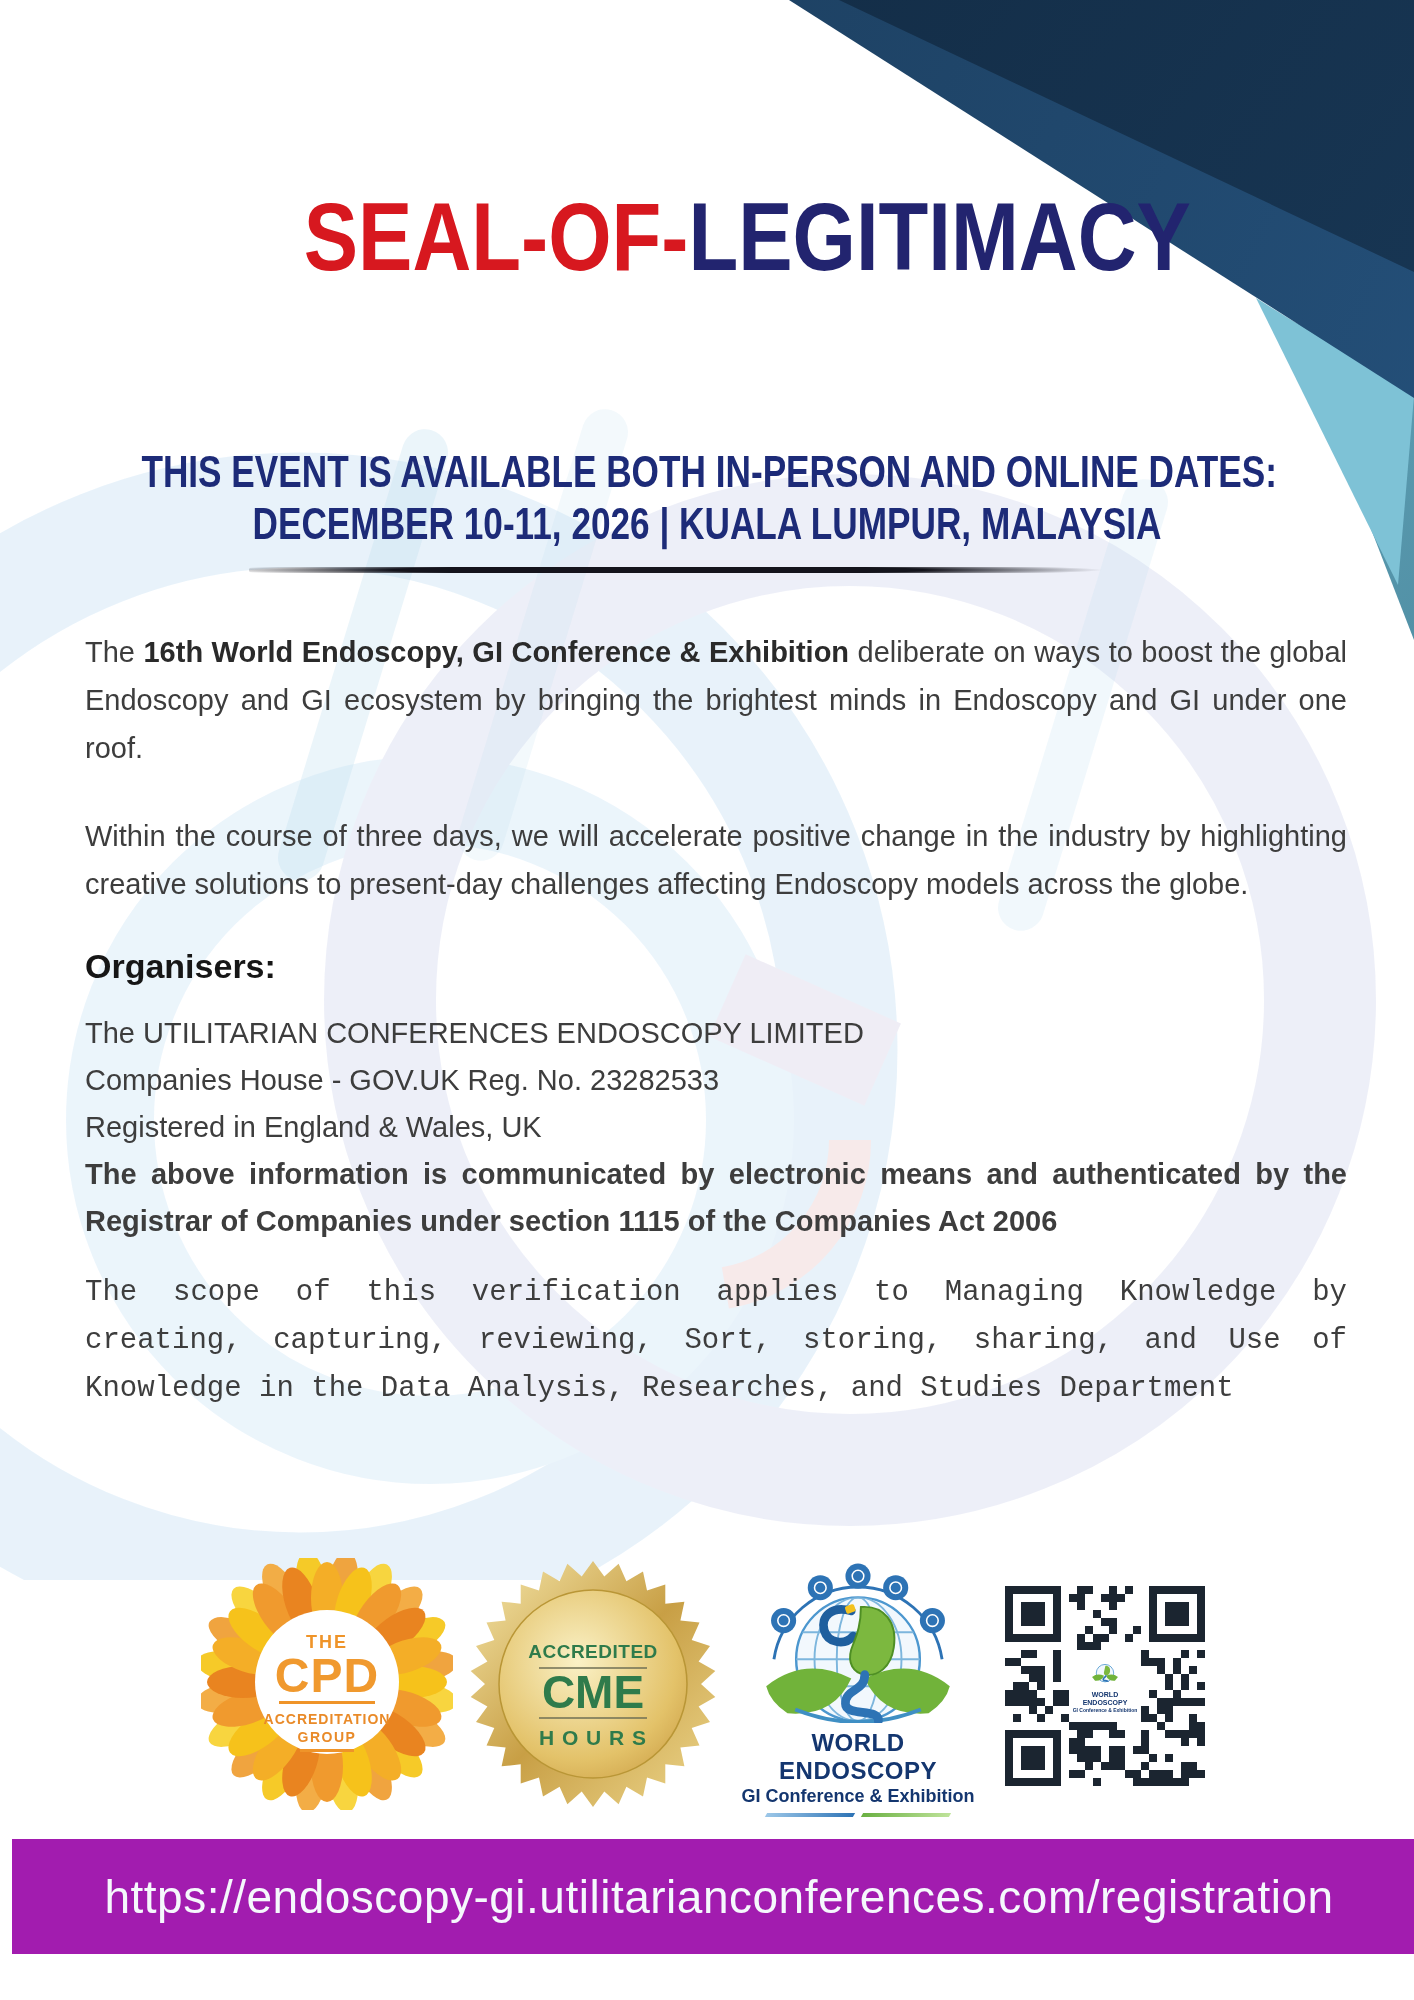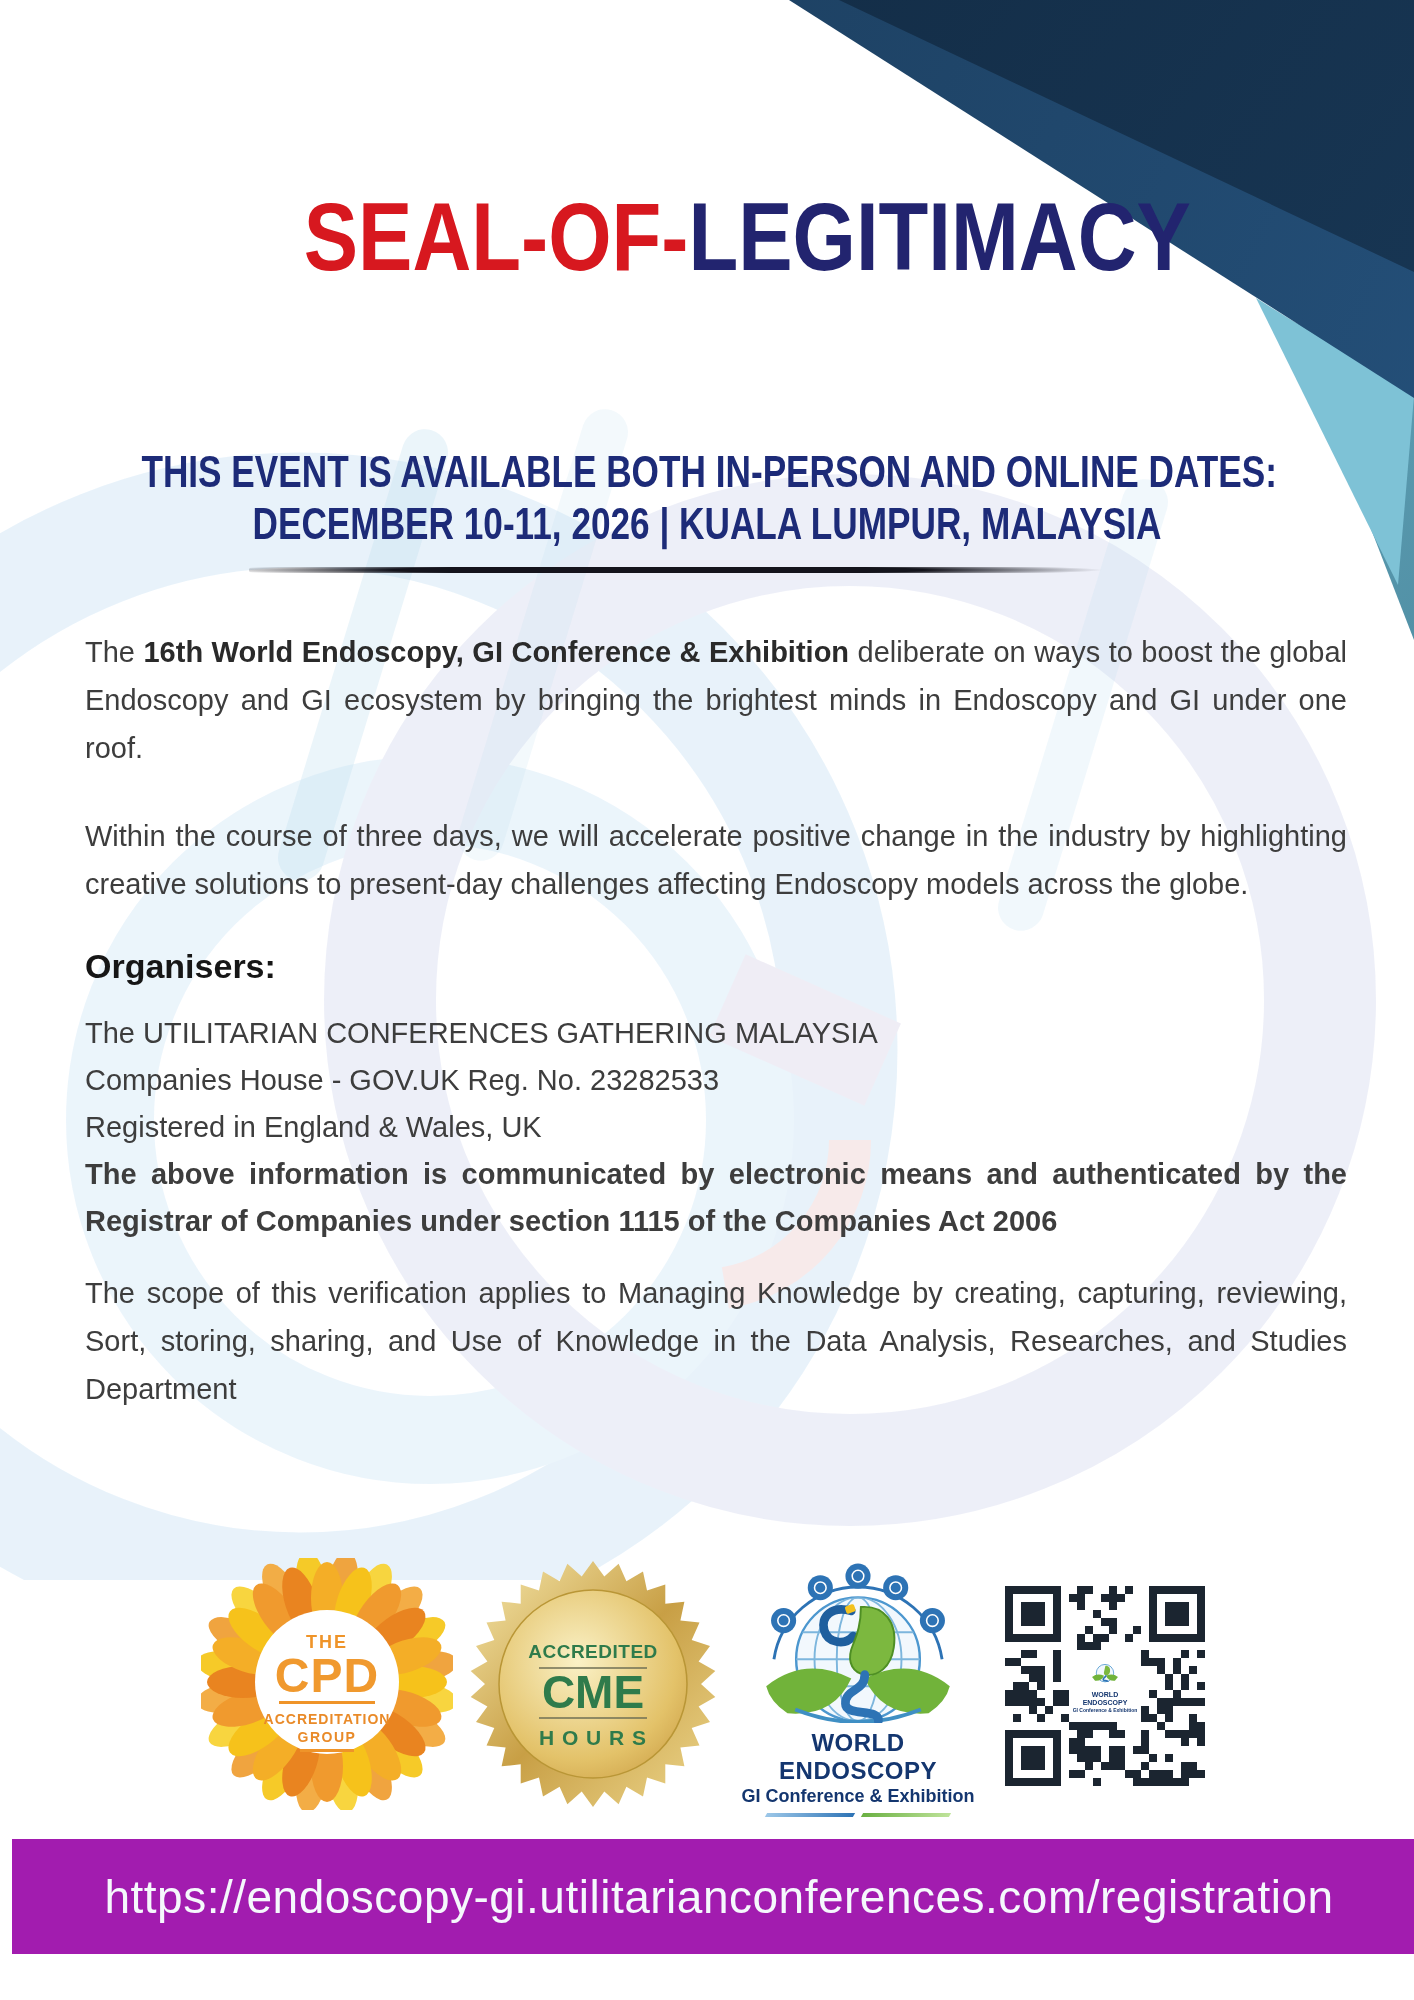--- a/index.html
+++ b/index.html
@@ -29,21 +29,21 @@
          background:radial-gradient(ellipse 50% 110% at 46% 50%,#14141c 60%,rgba(20,20,28,0) 100%);
          border-radius:3px;}
   #content{position:absolute;top:628px;left:85px;width:1262px;z-index:3;color:#3d3d3d;
          font-size:29px;line-height:48px;}
   #content p{margin:0;text-align:justify;}
   #content .gap1{margin-top:40px;}
   h2.sec{margin:0;font-size:34px;line-height:44px;color:#161616;font-weight:700;}
   .sec-org{margin-top:36px !important;}
   .org-lines{margin-top:22px;line-height:47px;}
   .sec-ver{margin-top:34px !important;}
-  .scope{margin-top:24px !important;}
+  .scope{margin-top:24px !important;font-family:Liberation Mono, monospace;}
   b{color:#2a2a2a;}
   
   #badges{position:absolute;top:1550px;left:0;width:100%;height:272px;display:flex;
           align-items:center;justify-content:center;gap:14px;z-index:3;}
   .badge{position:relative;}
   .we-card{width:250px;background:#fff;text-align:center;padding:2px 0 6px;}
   .we-t1{font-size:24px;font-weight:800;color:#14366f;letter-spacing:.5px;margin-top:2px;}
   .we-t2{font-size:18px;font-weight:700;color:#14366f;margin-top:1px;}
   .we-bar{display:flex;justify-content:center;gap:8px;margin-top:6px;}
   .we-bar i{display:block;height:4px;width:88px;transform:skewX(-30deg);}
@@ -98,21 +98,21 @@
     <div>DECEMBER 10-11, 2026 | KUALA LUMPUR, MALAYSIA</div>
   </div>
   <div id="subline"></div>
 
   <div id="content">
     <p><span>The </span><b>16th World Endoscopy, GI Conference &amp; Exhibition</b><span> deliberate on ways to boost the global Endoscopy and GI ecosystem by bringing the brightest minds in Endoscopy and GI under one roof.</span></p>
     <p class="gap1">Within the course of three days, we will accelerate positive change in the industry by highlighting creative solutions to present-day challenges affecting Endoscopy models across the globe.</p>
 
     <h2 class="sec sec-org">Organisers:</h2>
     <div class="org-lines">
-      <div>The UTILITARIAN CONFERENCES GATHERING MALAYSIA</div>
+      <div>The UTILITARIAN CONFERENCES ENDOSCOPY LIMITED</div>
       <div>Companies House - GOV.UK Reg. No. 23282533</div>
       <div>Registered in England &amp; Wales, UK</div>
       <p style="line-height:47px;font-weight:bold;">The above information is communicated by electronic means and authenticated by the Registrar of Companies under section 1115 of the Companies Act 2006</p>
     </div>
 
     <p class="scope">The scope of this verification applies to Managing Knowledge by creating, capturing, reviewing, Sort, storing, sharing, and Use of Knowledge in the Data Analysis, Researches, and Studies Department</p>
   </div>
 
   <div id="badges">
 

